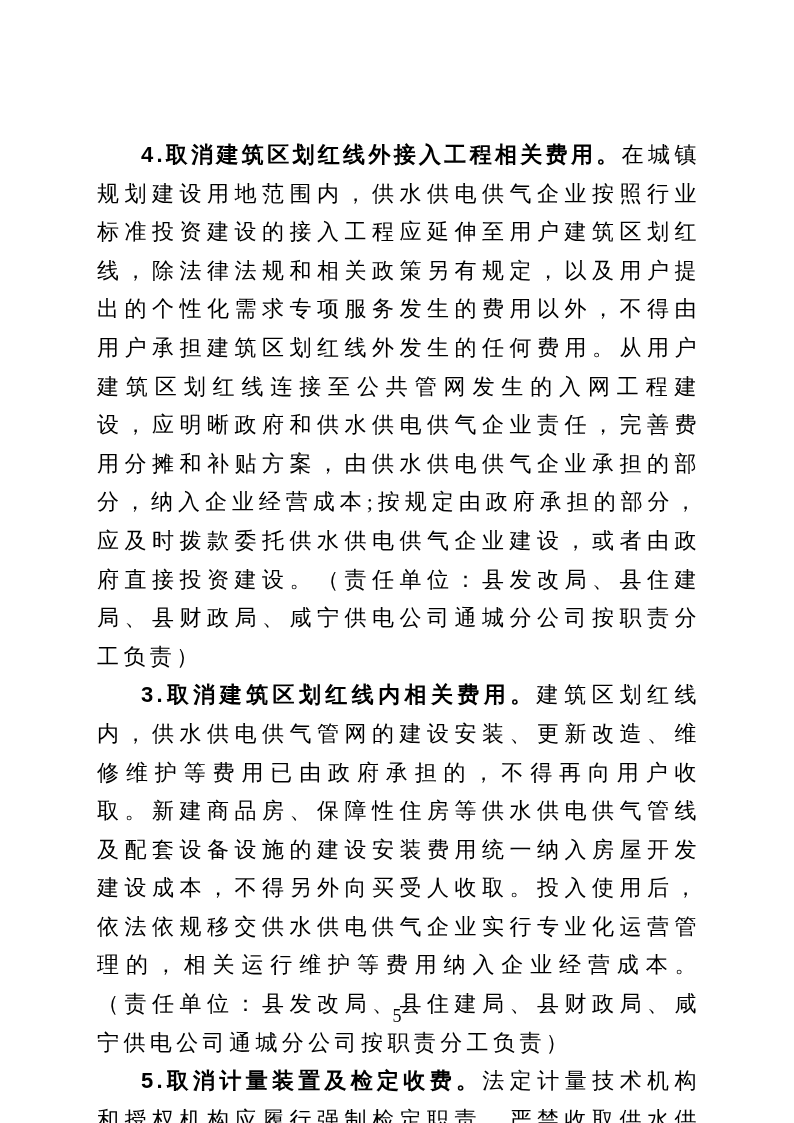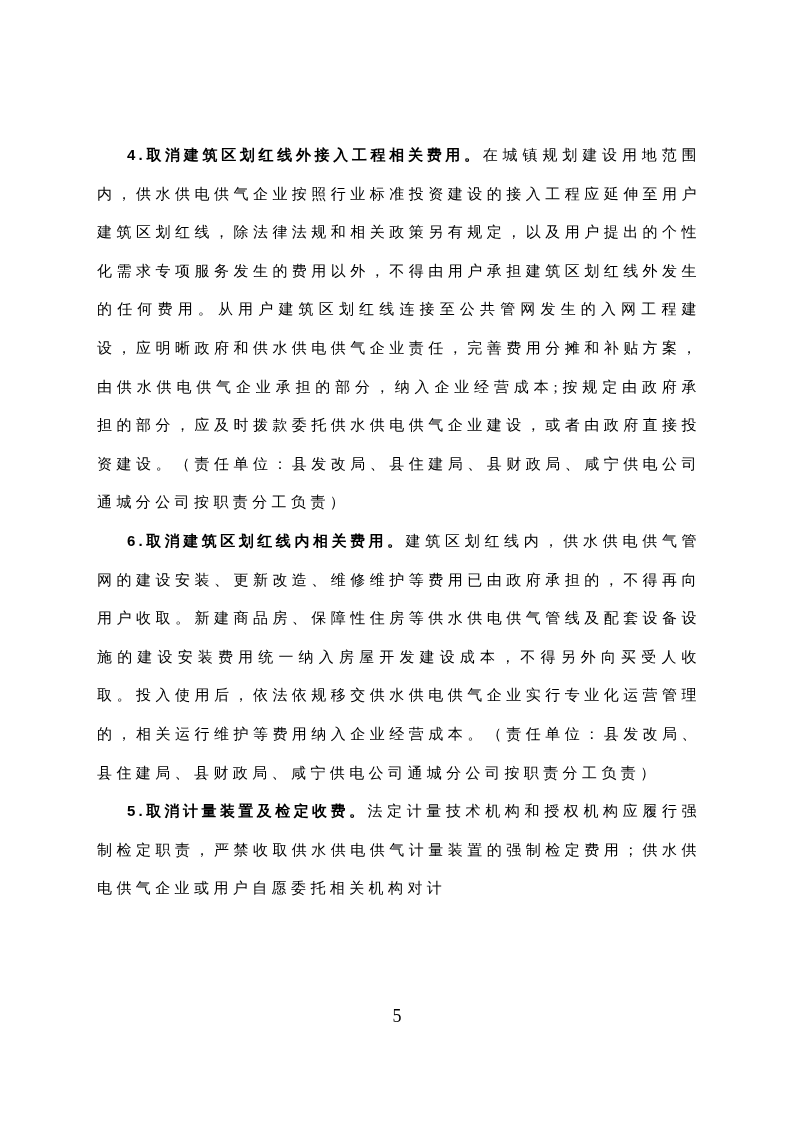--- a/index.html
+++ b/index.html
@@ -22,21 +22,21 @@
     overflow: hidden;
   }
   .content {
     position: absolute;
     left: 97px;
     top: 136px;
     width: 604px;
   }
   .para {
     margin: 0;
-    font-size: 15px;
+    font-size: 22px;
     line-height: 38.6px;
     letter-spacing: 4.4px;
     text-align: justify;
     text-justify: inter-character;
     text-indent: 2em;
     word-break: break-all;
     color: #000000;
   }
   .para .lead {
     font-weight: 700;
@@ -61,21 +61,21 @@
 <body>
 
 <div class="page">
   <div class="content">
 
     <p class="para">
       <span class="lead">4.取消建筑区划红线外接入工程相关费用。</span><span>在城镇规划建设用地范围内，供水供电供气企业按照行业标准投资建设的接入工程应延伸至用户建筑区划红线，除法律法规和相关政策另有规定，以及用户提出的个性化需求专项服务发生的费用以外，不得由用户承担建筑区划红线外发生的任何费用。从用户建筑区划红线连接至公共管网发生的入网工程建设，应明晰政府和供水供电供气企业责任，完善费用分摊和补贴方案，由供水供电供气企业承担的部分，纳入企业经营成本;按规定由政府承担的部分，应及时拨款委托供水供电供气企业建设，或者由政府直接投资建设。（责任单位：县发改局、县住建局、县财政局、咸宁供电公司通城分公司按职责分工负责）</span>
     </p>
 
     <p class="para">
-      <span class="lead">6.取消建筑区划红线内相关费用。</span><span>建筑区划红线内，供水供电供气管网的建设安装、更新改造、维修维护等费用已由政府承担的，不得再向用户收取。新建商品房、保障性住房等供水供电供气管线及配套设备设施的建设安装费用统一纳入房屋开发建设成本，不得另外向买受人收取。投入使用后，依法依规移交供水供电供气企业实行专业化运营管理的，相关运行维护等费用纳入企业经营成本。（责任单位：县发改局、县住建局、县财政局、咸宁供电公司通城分公司按职责分工负责）</span>
+      <span class="lead">3.取消建筑区划红线内相关费用。</span><span>建筑区划红线内，供水供电供气管网的建设安装、更新改造、维修维护等费用已由政府承担的，不得再向用户收取。新建商品房、保障性住房等供水供电供气管线及配套设备设施的建设安装费用统一纳入房屋开发建设成本，不得另外向买受人收取。投入使用后，依法依规移交供水供电供气企业实行专业化运营管理的，相关运行维护等费用纳入企业经营成本。（责任单位：县发改局、县住建局、县财政局、咸宁供电公司通城分公司按职责分工负责）</span>
     </p>
 
     <p class="para">
       <span class="lead">5.取消计量装置及检定收费。</span><span>法定计量技术机构和授权机构应履行强制检定职责，严禁收取供水供电供气计量装置的强制检定费用；供水供电供气企业或用户自愿委托相关机构对计</span>
     </p>
 
   </div>
 
   <div class="footer">
     <span class="page-number">5</span>

